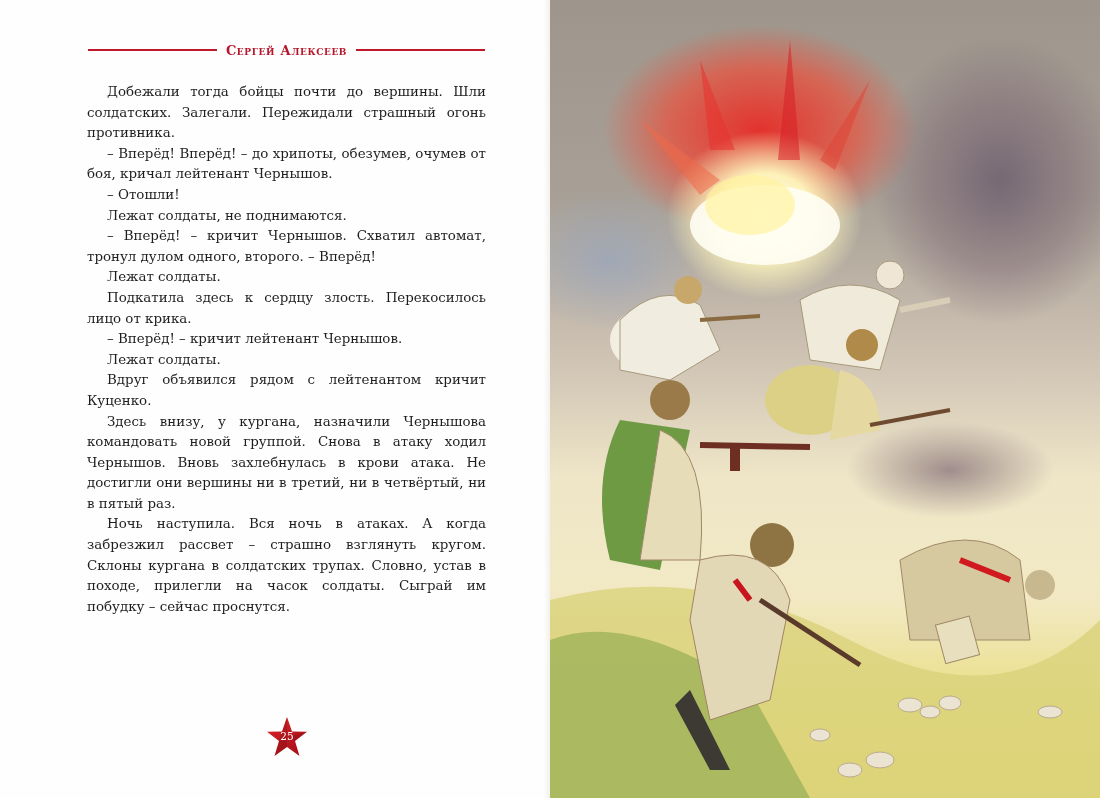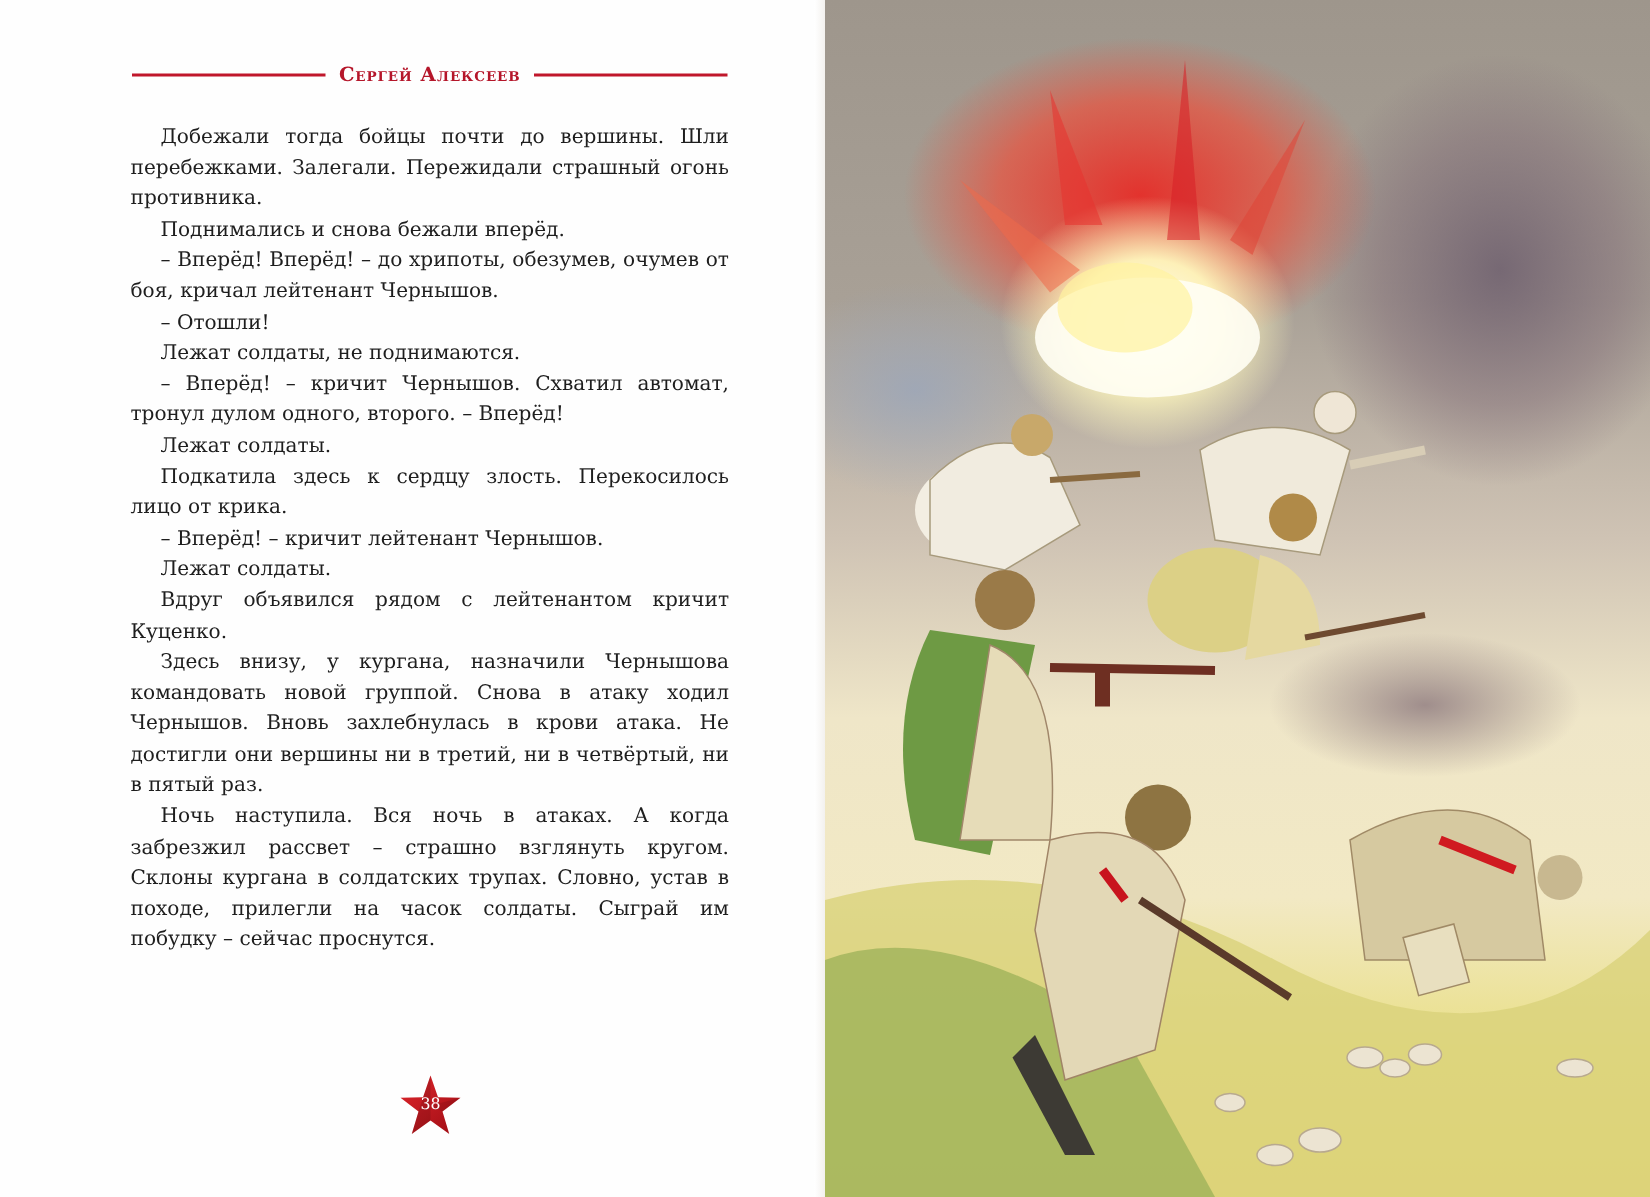--- a/index.html
+++ b/index.html
@@ -31,22 +31,21 @@
 
 <div class="spread">
   <div class="page-left">
     <div class="running-head">
       <div class="rule"></div>
       <div class="title">Сергей Алексеев</div>
       <div class="rule"></div>
     </div>
 
     <div class="body-text">
-      <p>Добежали тогда бойцы почти до вершины. Шли перебежками. Залегали. Пережидали страшный огонь противника.</p>
-      <p>Поднимались и снова бежали вперёд.</p>
+      <p>Добежали тогда бойцы почти до вершины. Шли солдатских. Залегали. Пережидали страшный огонь противника.</p>
       <p>– Вперёд! Вперёд! – до хрипоты, обезумев, очумев от боя, кричал лейтенант Чернышов.</p>
       <p>– Отошли!</p>
       <p>Лежат солдаты, не поднимаются.</p>
       <p>– Вперёд! – кричит Чернышов. Схватил автомат, тронул дулом одного, второго. – Вперёд!</p>
       <p>Лежат солдаты.</p>
       <p>Подкатила здесь к сердцу злость. Перекосилось лицо от крика.</p>
       <p>– Вперёд! – кричит лейтенант Чернышов.</p>
       <p>Лежат солдаты.</p>
       <p>Вдруг объявился рядом с лейтенантом кричит Куценко.</p>
       <p>Здесь внизу, у кургана, назначили Чернышова командовать новой группой. Снова в атаку ходил Чернышов. Вновь захлебнулась в крови атака. Не достигли они вершины ни в третий, ни в четвёртый, ни в пятый раз.</p>
@@ -59,21 +58,21 @@
         <defs>
           <linearGradient id="sg" x1="0" y1="0" x2="1" y2="1">
             <stop offset="0" stop-color="#e0262c"></stop>
             <stop offset="1" stop-color="#9e0d14"></stop>
           </linearGradient>
         </defs>
         <polygon points="21,1 26,15.5 41,15.8 29,25 33.5,40 21,31 8.5,40 13,25 1,15.8 16,15.5" fill="url(#sg)"></polygon>
         <polygon points="21,1 21,31 8.5,40 13,25" fill="rgba(0,0,0,0.12)"></polygon>
         <polygon points="41,15.8 21,21 29,25" fill="rgba(0,0,0,0.1)"></polygon>
       </svg>
-      <span>38</span>
+      <span>25</span>
     </div>
   </div>
 
   <div class="gutter"></div>
 
   <div class="illustration">
     <svg viewBox="0 0 550 798" width="550" height="798">
 
       <g opacity="0.55">
         <path d="M150 60 L185 150 L160 150 Z" fill="#e8322e"></path>

